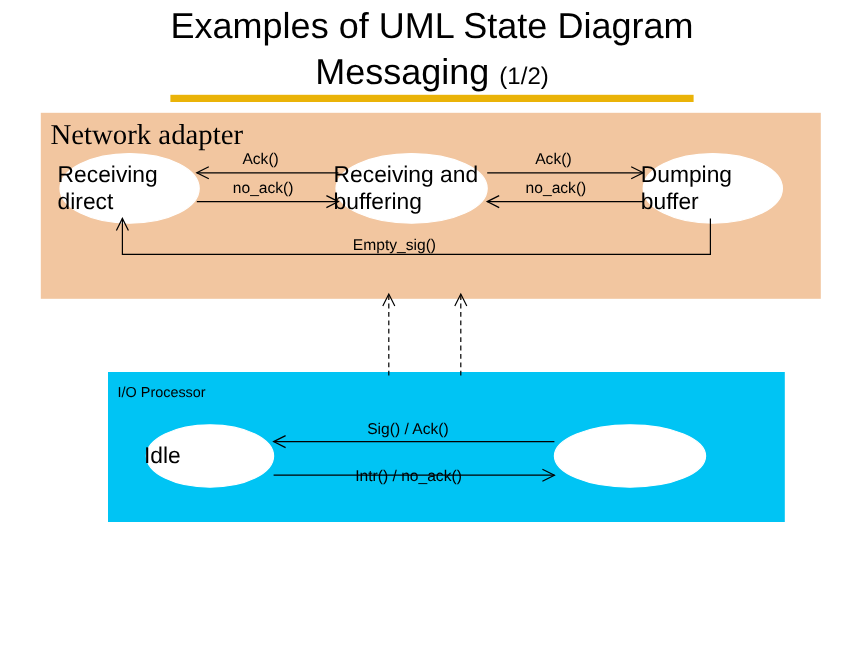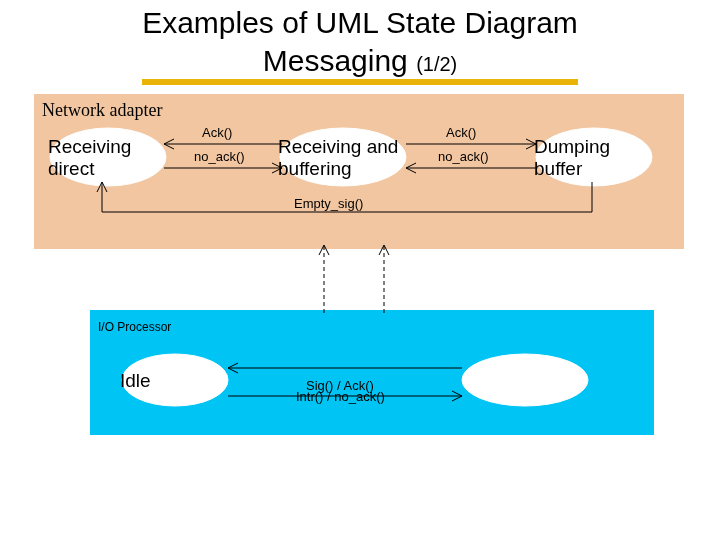--- a/index.html
+++ b/index.html
@@ -4,21 +4,21 @@
 <style>
   * { box-sizing: border-box; margin: 0; padding: 0; }
   body { width: 720px; height: 540px; background: #fff; font-family: Arial, Helvetica, sans-serif; position: relative; overflow: hidden; }
   .title-wrap { text-align: center; padding-top: 4px; }
   .title { font-size: 30px; font-weight: 400; display: inline-block; border-bottom: 6px solid #eab308; line-height: 1.25; }
   .title .small { font-size: 20px; }
   .panel { position: absolute; left: 34px; }
   .panel.na { top: 94px; width: 650px; height: 155px; background: #f2c6a0; }
   .panel.io { top: 310px; left: 90px; width: 564px; height: 125px; background: #00c4f4; }
   .panel-title { position: absolute; color: #000; }
-  .panel.na .panel-title { left: 8px; top: 6px; font-size: 18px; font-family: "Times New Roman", serif; }
+  .panel.na .panel-title { left: 8px; top: 6px; font-size: 24px; font-family: "Times New Roman", serif; }
   .panel.io .panel-title { left: 8px; top: 10px; font-size: 12px; }
   .state { position: absolute; text-align: left; font-size: 19px; }
   .label { position: absolute; font-size: 13px; color: #000; text-align: center; }
   svg.arrow, svg.overlay { position: absolute; overflow: visible; }
 </style>
 </head>
 <body>
 
 <div class="title-wrap">
   <div class="title">
@@ -86,21 +86,21 @@
   <div class="state" style="left:30px; top:60px; width:110px;">Idle</div>
 
   <svg class="arrow" style="left:370px; top:42px;" width="130" height="56">
     <ellipse cx="65" cy="28" rx="63" ry="26" fill="#fff" stroke="#fff"></ellipse>
   </svg>
 
   <svg class="arrow" style="left:138px; top:52px;" width="234" height="12">
     <line x1="234" y1="6" x2="0" y2="6" stroke="#000"></line>
     <polyline points="10,1 0,6 10,11" fill="none" stroke="#000"></polyline>
   </svg>
-  <div class="label" style="left:216px; top:40px;margin-top:28px;">Sig() / Ack()</div>
+  <div class="label" style="left:216px; top:40px;">Sig() / Ack()</div>
 
   <svg class="arrow" style="left:138px; top:80px;" width="234" height="12">
     <line x1="0" y1="6" x2="234" y2="6" stroke="#000"></line>
     <polyline points="224,1 234,6 224,11" fill="none" stroke="#000"></polyline>
   </svg>
   <div class="label" style="left:206px; top:79px;">Intr() / no_ack()</div>
 </div>
 
 <svg class="overlay" style="left:318px; top:245px;" width="12" height="68">
   <line x1="6" y1="68" x2="6" y2="0" stroke="#000" stroke-dasharray="4 3"></line>

